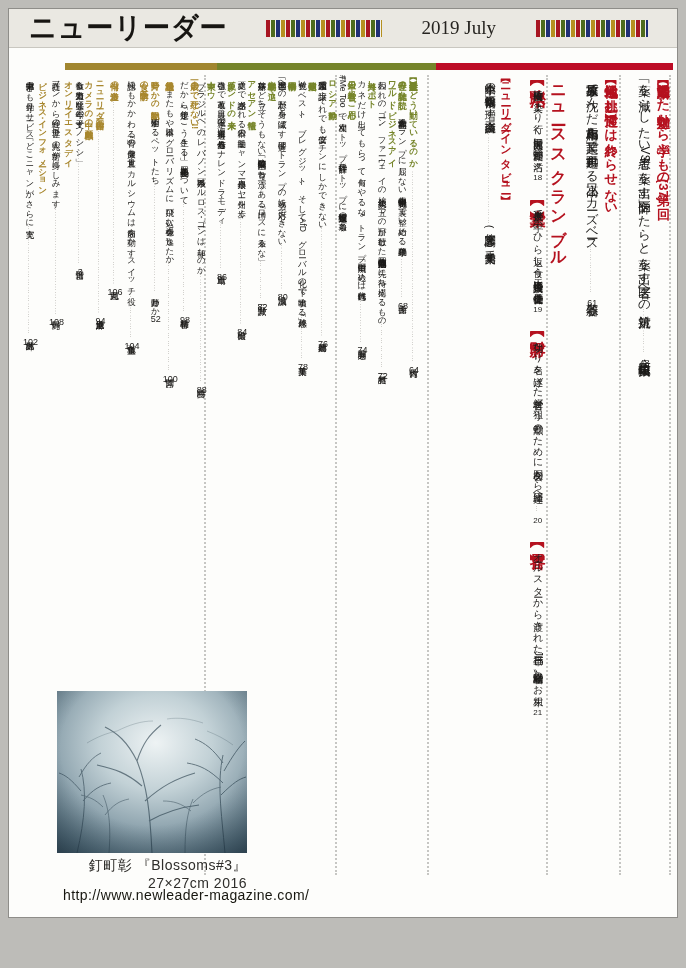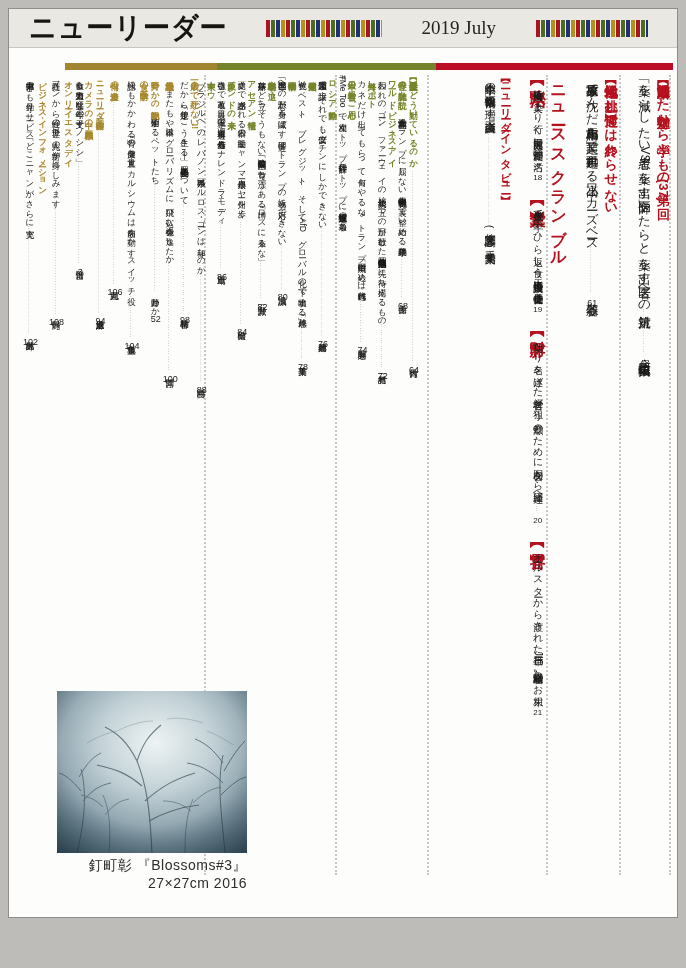--- a/index.html
+++ b/index.html
@@ -129,14 +129,15 @@
         <path d="M168,162 C164,118 160,92 166,64 M166,92 C152,78 142,74 130,72 M164,104 C176,92 182,88 189,86 M166,72 C156,58 148,52 138,48 M167,80 C176,64 182,56 188,50" stroke-width="1.0"></path>
         <path d="M52,162 C54,134 52,118 46,104 M46,116 C38,108 32,106 24,104 M48,124 C56,114 62,110 72,108" stroke-width="0.7"></path>
         <path d="M128,162 C128,138 130,122 136,108 M134,120 C124,112 116,110 106,110 M136,112 C146,102 154,98 164,96" stroke-width="0.7"></path>
         <path d="M60,40 C72,34 84,30 96,30 M110,28 C122,26 134,28 146,32 M30,52 C40,46 50,42 60,40 M150,40 C160,44 168,48 176,54" stroke-width="0.5" opacity="0.7"></path>
       </g>
       <rect width="190" height="162" fill="url(#vig)"></rect>
     </svg>
   </div>
   <div class="caption">釘町彰 『Blossoms#3』 27×27cm 2016</div>
 
+  <div class="url">http://www.newleader-magazine.com/</div>
 
 </div>
 
 </body></html>

